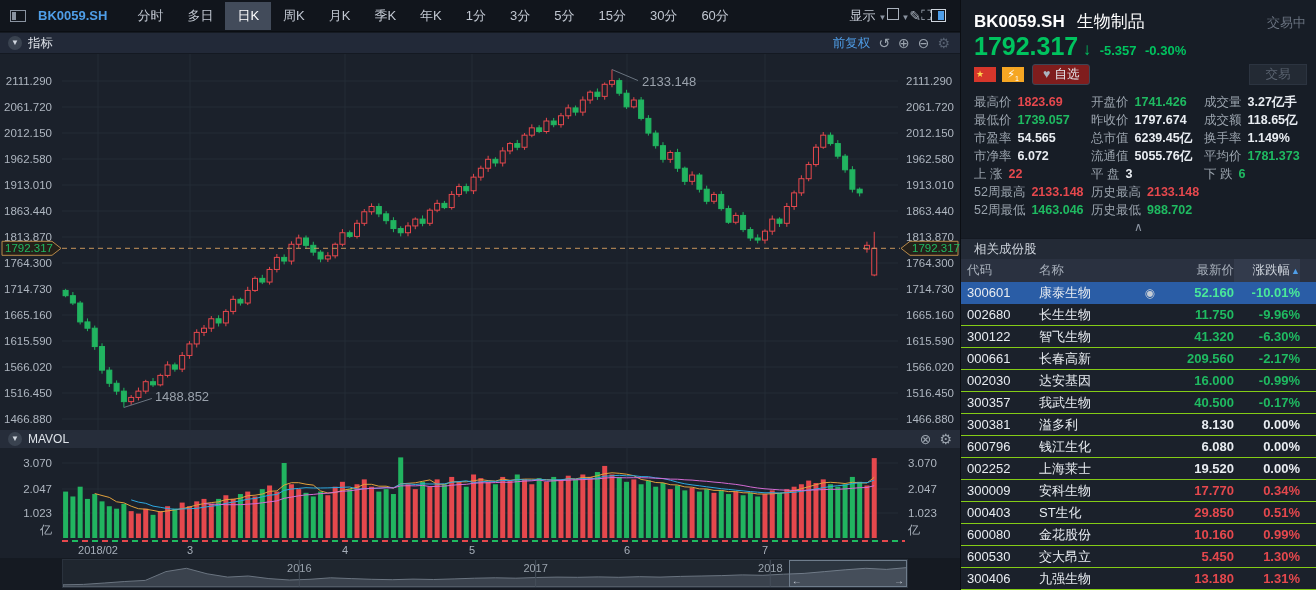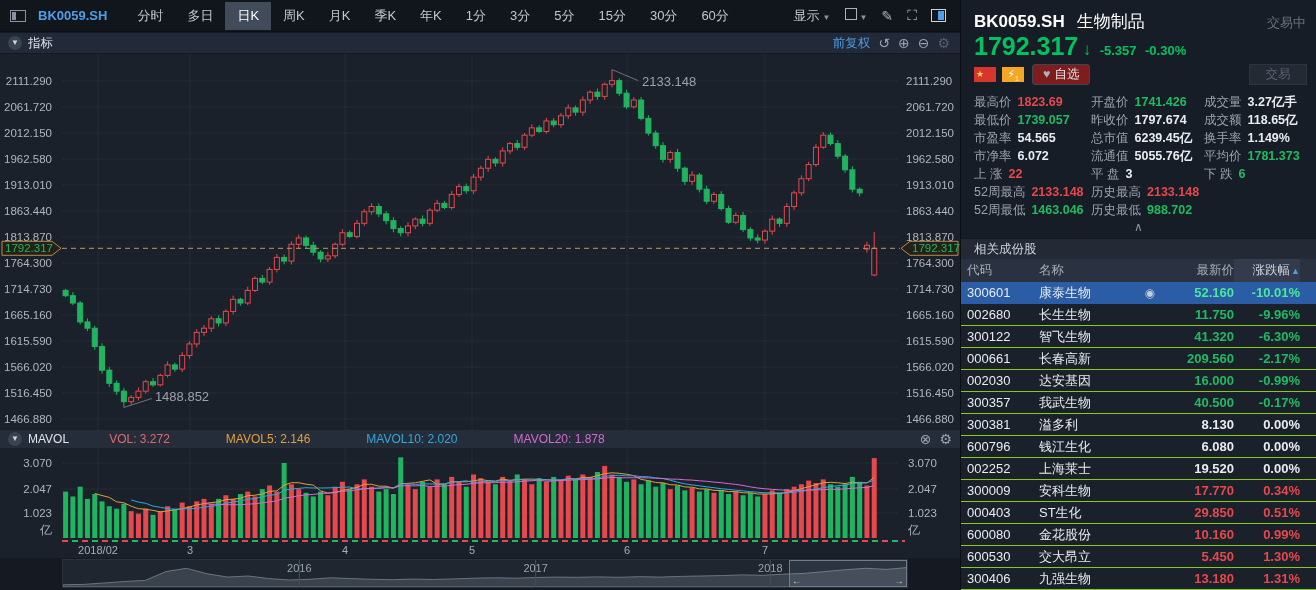--- a/index.html
+++ b/index.html
@@ -10,21 +10,21 @@
   .flat { color:#e8ecf1 !important; }
 
   
   #toolbar { position:absolute; left:0; top:0; width:960px; height:32px; background:#11151c;
     display:flex; align-items:center; border-bottom:1px solid #0b0e13; }
   .win-icon { width:16px; height:12px; border:1px solid #8a93a0; margin:0 12px 0 10px; position:relative; }
   .win-icon::after{ content:""; position:absolute; left:1px; top:1px; bottom:1px; width:4px; background:#8a93a0; }
   #symbol-link { color:#4f9ee8; font-weight:bold; font-size:13px; margin-right:18px; cursor:pointer; }
   .tab { font-size:13px; color:#c2c8d2; padding:5px 12px; cursor:pointer; white-space:nowrap; }
   .tab.active { background:#424b5a; color:#ffffff; }
-  #toolbar-right { margin-left:auto; display:flex; align-items:center; gap:14px; padding-right:14px; color:#c2c8d2; font-size:13px; }
+  #toolbar-right { margin-left:auto; display:flex; align-items:center; padding-right:14px; color:#c2c8d2; font-size:13px; }
   .tb-ic { color:#aab2bd; font-size:14px; cursor:pointer; }
   .caret { font-size:8px; color:#8a93a0; margin-left:3px; }
   .sq-ic { width:12px; height:12px; border:1px solid #aab2bd; display:inline-block; }
   .panel-ic { width:15px; height:13px; border:1px solid #cfd5dd; display:inline-block; position:relative; background:#11151c; }
   .panel-ic::after { content:""; position:absolute; right:1px; top:1px; bottom:1px; width:6px; background:#4f9ee8; }
 
   
   #ind-bar { position:absolute; left:0; top:33px; width:960px; height:21px; background:#222938;
     display:flex; align-items:center; font-size:12.5px; border-bottom:1px solid #141922; }
   .drop-circle { width:14px; height:14px; border-radius:50%; background:#3a4350; color:#cfd5dd;
@@ -420,26 +420,20 @@
       <line x1="611.975" y1="15.53504183999991" x2="637.975" y2="26.53504183999991" stroke="#6a7480"></line>
       <text x="641.975" y="31.53504183999991" fill="#9aa2ac" font-size="13">2133.148</text>
       <line x1="123.88" y1="353.4811797599999" x2="151.88" y2="344.4811797599999" stroke="#6a7480"></line>
       <text x="154.88" y="347.4811797599999" fill="#9aa2ac" font-size="13">1488.852</text>
     </svg>
 </div>
 
 <div id="mavol-bar">
   <span class="drop-circle">▼</span>
   <span>MAVOL</span>
-  <div id="mavol-items">
-      <span style="color: rgb(224, 106, 106);">VOL: 3.272</span>
-      <span style="color: rgb(224, 160, 60);">MAVOL5: 2.146</span>
-      <span style="color: rgb(46, 168, 224);">MAVOL10: 2.020</span>
-      <span style="color: rgb(211, 106, 211);">MAVOL20: 1.878</span>
-    </div>
   <div id="mavol-right">
     <span class="mini-ic">⊗</span>
     <span class="mini-ic">⚙</span>
   </div>
 </div>
 
 <div id="vol-chart-wrap">
   <svg id="vol-svg" width="960" height="92">
       <line x1="62" y1="15" x2="898" y2="15" stroke="#242c37"></line>
       <text x="52" y="19" text-anchor="end" fill="#aeb6c0" font-size="11.5">3.070</text>

